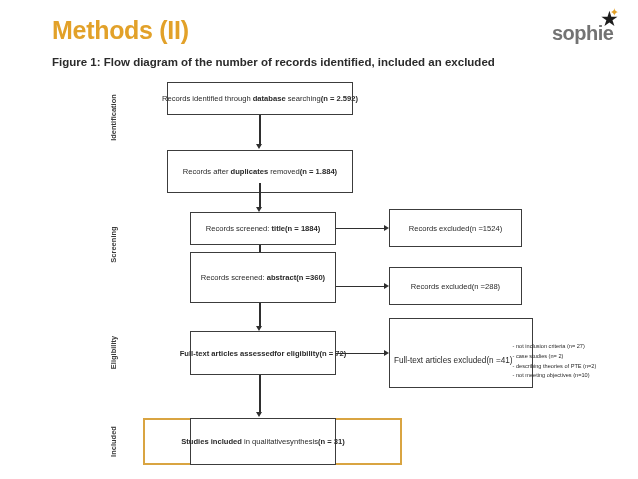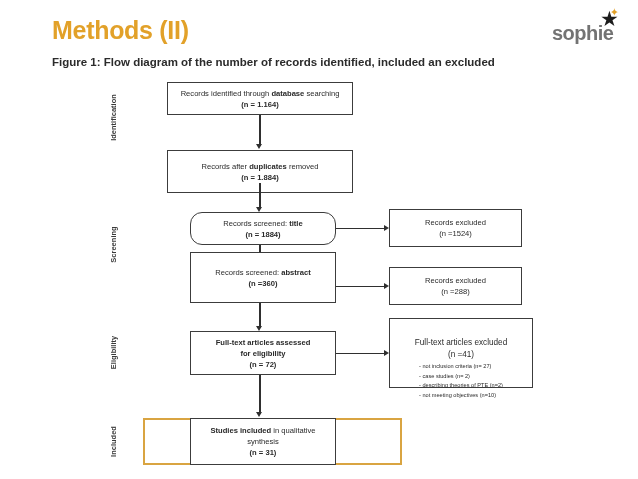--- a/index.html
+++ b/index.html
@@ -76,21 +76,21 @@
     white-space: nowrap;
     text-align: center;
   }
 
   
   .fbox {
     position: absolute;
     border: 1.2px solid #3c3c3c;
     background: #ffffff;
     display: flex;
-    flex-direction: column;
+    flex-direction: row;
     align-items: center;
     justify-content: center;
     text-align: center;
     font-size: 7.6px;
     color: #2a2a2a;
     line-height: 1.45;
     padding: 2px 4px;
   }
   .fbox .ln { white-space: nowrap; }
   .fbox .bold { font-weight: bold; }
@@ -156,35 +156,35 @@
     <div id="logo-spark">✦</div>
   </div>
 
   <div class="stage-label" style="left:83px; top:113px; width:60px;">Identification</div>
   <div class="stage-label" style="left:83px; top:240px; width:60px;">Screening</div>
   <div class="stage-label" style="left:83px; top:348px; width:60px;">Eligibility</div>
   <div class="stage-label" style="left:83px; top:437px; width:60px;">Included</div>
 
   <div class="fbox" style="left:167px; top:82px; width:186px; height:33px;">
     <div class="ln"><span>Records identified through </span><span class="bold">database</span><span> searching</span></div>
-    <div class="ln bold">(n = 1.164)</div>
+    <div class="ln bold">(n = 2.592)</div>
   </div>
 
   <div class="vline" style="left:259.3px; top:115px; height:31px;"></div>
   <div class="arrow-down" style="left:256.4px; top:144px;"></div>
 
   <div class="fbox" style="left:167px; top:150px; width:186px; height:43px;">
     <div class="ln"><span>Records after </span><span class="bold">duplicates</span><span> removed</span></div>
     <div class="ln bold">(n = 1.884)</div>
   </div>
 
   <div class="vline" style="left:259.3px; top:183px; height:26px;"></div>
   <div class="arrow-down" style="left:256.4px; top:207px;"></div>
 
-  <div class="fbox" style="left:190px; top:212px; width:146px; height:33px;border-radius:12px;">
+  <div class="fbox" style="left:190px; top:212px; width:146px; height:33px;">
     <div class="ln"><span>Records screened: </span><span class="bold">title</span></div>
     <div class="ln bold">(n = 1884)</div>
   </div>
 
   <div class="hline" style="left:336px; top:228px; width:49px;"></div>
   <div class="arrow-right" style="left:384px; top:225px;"></div>
 
   <div class="fbox" style="left:389px; top:209px; width:133px; height:38px;">
     <div class="ln">Records excluded</div>
     <div class="ln">(n =1524)</div>

